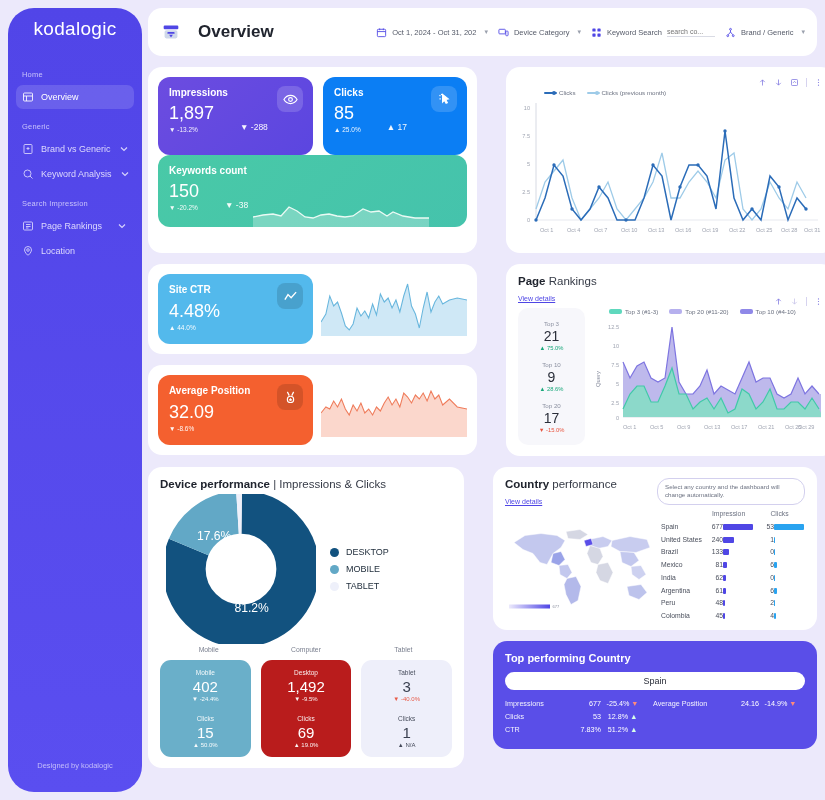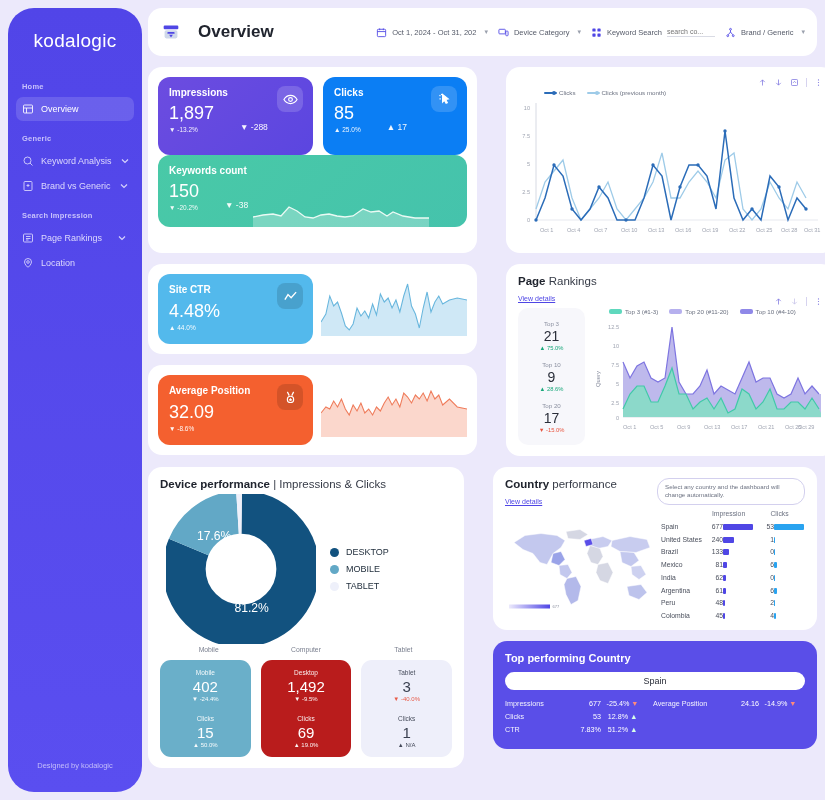--- a/index.html
+++ b/index.html
@@ -11,28 +11,28 @@
     position: relative;
   }
   
   .sidebar {
     position: absolute; left: 8px; top: 8px;
     width: 134px; height: 784px;
     background: #4f46e5;
     background: linear-gradient(180deg,#5145e8 0%,#5a4ef0 100%);
     border-radius: 26px;
     color: #fff;
-    padding: 22px 0 0 0;
+    padding: 10px 0 0 0;
   }
   .logo {
     font-size: 19px; font-weight: 400; text-align: center;
     letter-spacing: .3px; margin-bottom: 30px; color: #fff;
   }
   .nav-section {
-    font-size: 7.5px; font-weight: 700; color: #c8c2fb;
+    font-size: 7.5px; font-weight: 400; color: #c8c2fb;
     padding: 0 0 5px 14px; margin-top: 13px; letter-spacing: .2px;
   }
   .nav-section:first-of-type { margin-top: 0; }
   .nav-item {
     display: flex; align-items: center; gap: 7px;
     height: 24px; margin: 1px 8px; padding: 0 6px;
     border-radius: 7px; font-size: 9px; color: #ddd9fd;
     cursor: pointer; position: relative;
   }
   .nav-item.active { background: rgba(255,255,255,.14); color:#fff; }
@@ -177,35 +177,35 @@
       <rect x="3" y="4" width="18" height="16" rx="2"></rect>
         <line x1="3" y1="10" x2="21" y2="10"></line>
         <line x1="9" y1="10" x2="9" y2="20"></line>
     </svg>
     <span class="nav-label">Overview</span>
   </div>
 
   <div class="nav-section">Generic</div>
   <div class="nav-item">
     <svg viewBox="0 0 24 24" fill="none" stroke="currentColor" stroke-width="1.8">
-      <circle cx="11" cy="11" r="7"></circle>
-        <line x1="16" y1="16" x2="21" y2="21"></line>
-    </svg>
-    <span class="nav-label">Keyword Analysis</span>
-    <svg class="chev" viewBox="0 0 24 24" fill="none" stroke="currentColor" stroke-width="2.4">
-        <polyline points="6 9 12 15 18 9"></polyline>
-      </svg>
-  </div>
-  <div class="nav-item">
-    <svg viewBox="0 0 24 24" fill="none" stroke="currentColor" stroke-width="1.8">
       <rect x="4" y="3" width="16" height="18" rx="2"></rect>
         <line x1="12" y1="8" x2="12" y2="14"></line>
         <line x1="9" y1="11" x2="15" y2="11"></line>
     </svg>
     <span class="nav-label">Brand vs Generic</span>
+    <svg class="chev" viewBox="0 0 24 24" fill="none" stroke="currentColor" stroke-width="2.4">
+        <polyline points="6 9 12 15 18 9"></polyline>
+      </svg>
+  </div>
+  <div class="nav-item">
+    <svg viewBox="0 0 24 24" fill="none" stroke="currentColor" stroke-width="1.8">
+      <circle cx="11" cy="11" r="7"></circle>
+        <line x1="16" y1="16" x2="21" y2="21"></line>
+    </svg>
+    <span class="nav-label">Keyword Analysis</span>
     <svg class="chev" viewBox="0 0 24 24" fill="none" stroke="currentColor" stroke-width="2.4">
         <polyline points="6 9 12 15 18 9"></polyline>
       </svg>
   </div>
 
   <div class="nav-section">Search Impression</div>
   <div class="nav-item">
     <svg viewBox="0 0 24 24" fill="none" stroke="currentColor" stroke-width="1.8">
       <rect x="3" y="4" width="18" height="16" rx="2"></rect>
         <line x1="8" y1="9" x2="17" y2="9"></line>

